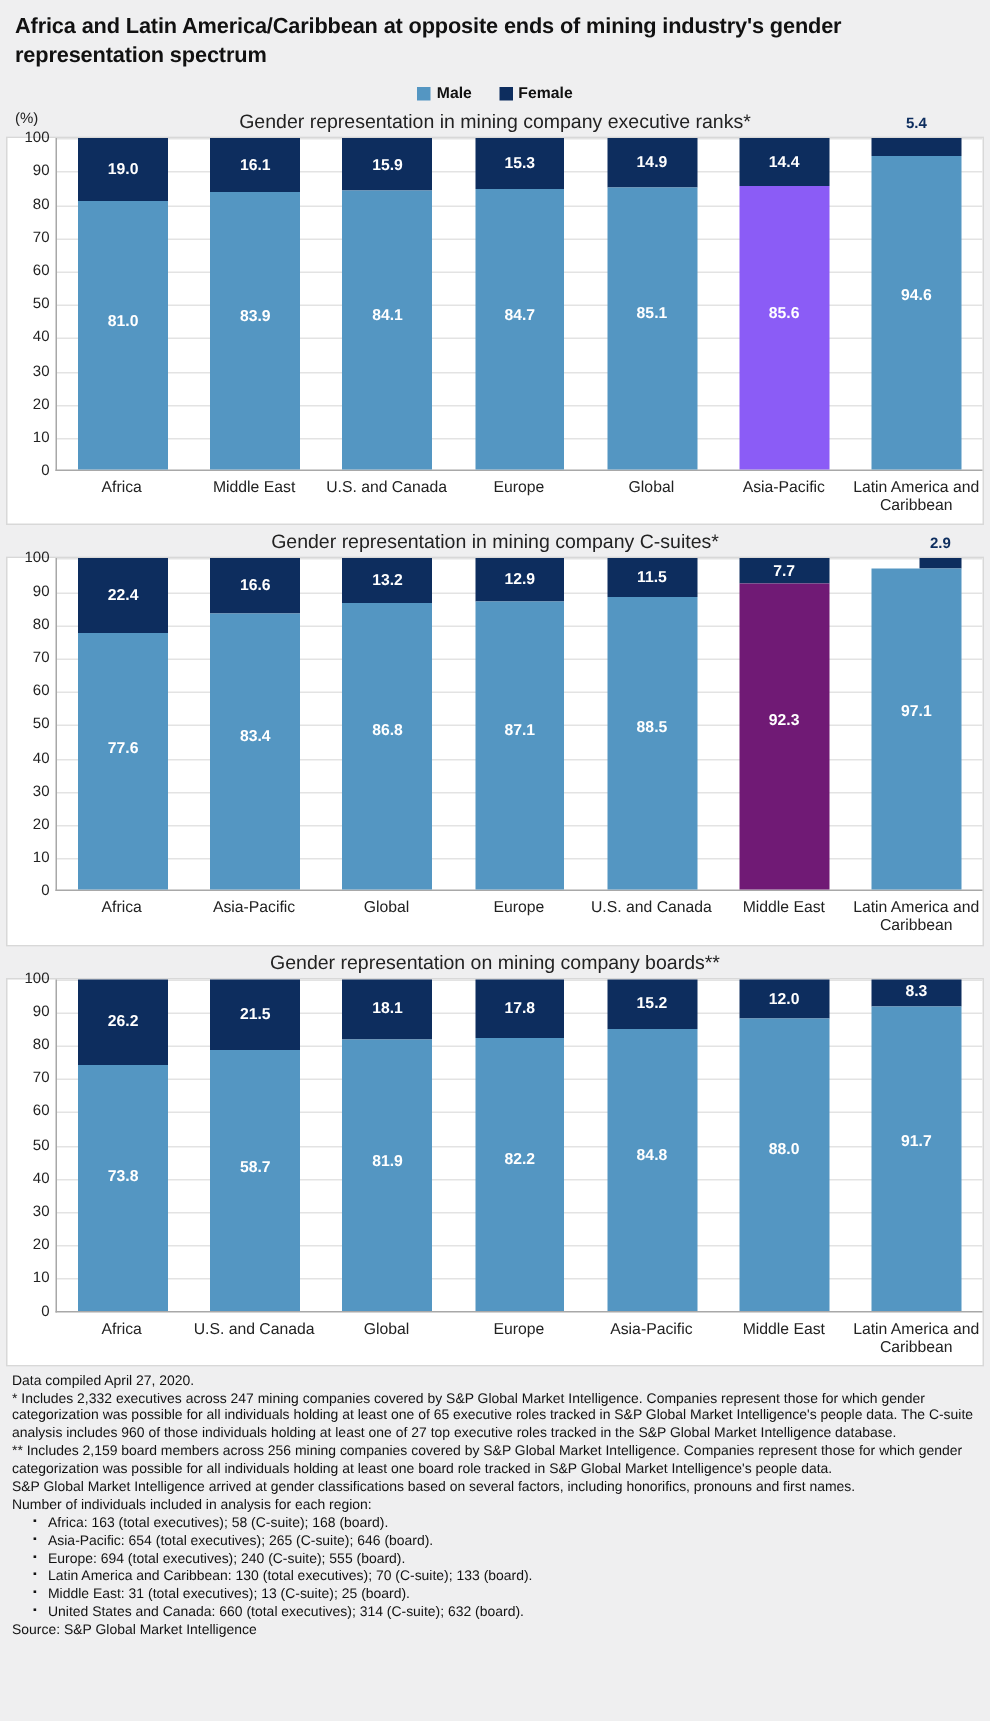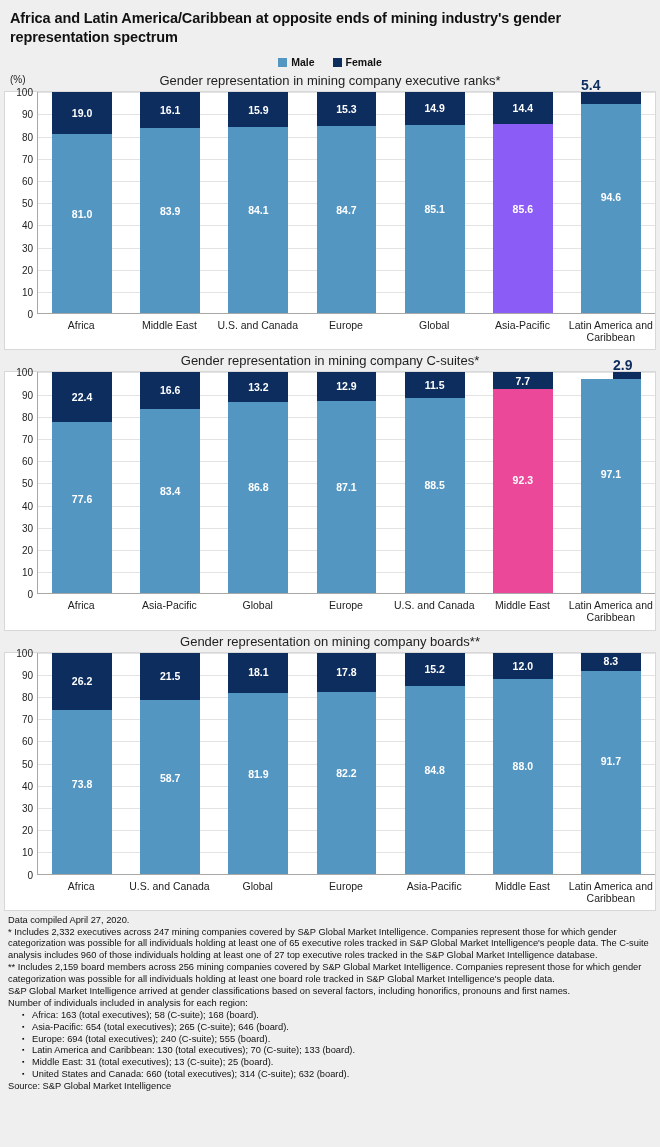--- a/index.html
+++ b/index.html
@@ -136,22 +136,22 @@
     line-height: 1;
     white-space: nowrap;
   }
   .seg-male .seg-label {
     position: absolute;
     top: 42%;
   }
   .outside-label {
     position: absolute;
     left: 0; right: 0;
-    text-align: left;
-    font-size: 14px;
+    text-align: center;
+    font-size: 10px;
     font-weight: bold;
     color: #0d2d5e;
     top: -15px;
     white-space: nowrap;
   }
   .xaxis {
     display: flex;
     padding-left: 32px;
   }
   .xlab {
@@ -406,21 +406,21 @@
                     <div class="seg-male" style="height: 196.47px; background: rgb(84, 150, 194);">
                       <span class="seg-label">88.5</span>
                     </div>
                   </div>
                 </div>
                 <div class="barslot">
                   <div class="bar" style="height: 100%;">
                     <div class="seg-female" style="height: 17.094px; background: rgb(13, 45, 94);">
                       <span class="seg-label">7.7</span>
                     </div>
-                    <div class="seg-male" style="height: 204.906px; background: #ec4899;">
+                    <div class="seg-male" style="height: 204.906px; background: #701a75;">
                       <span class="seg-label">92.3</span>
                     </div>
                   </div>
                 </div>
                 <div class="barslot">
                   <div class="bar" style="height: 100%;">
                     <div class="seg-female" style="height: 6.438px; background: rgb(13, 45, 94); margin-left: 32px;">
                       <span class="outside-label" style="color: rgb(13, 45, 94);">2.9</span>
                     </div>
                     <div class="seg-male" style="height: 215.562px; background: rgb(84, 150, 194);">

